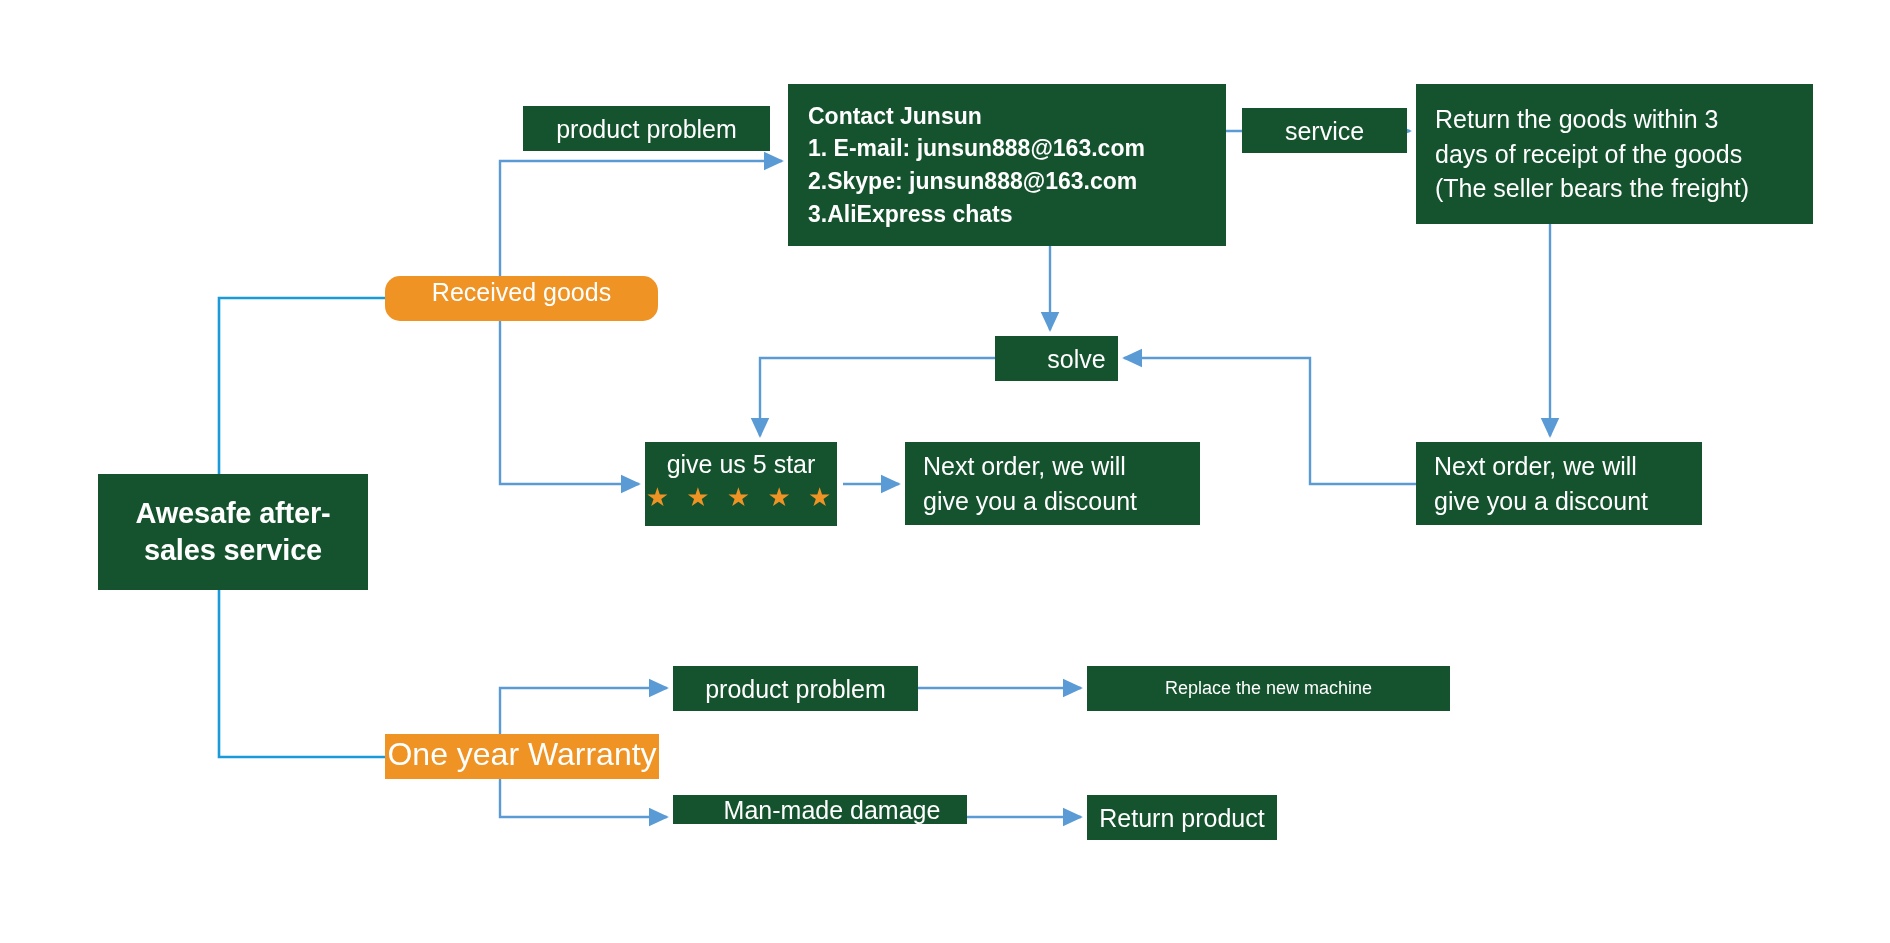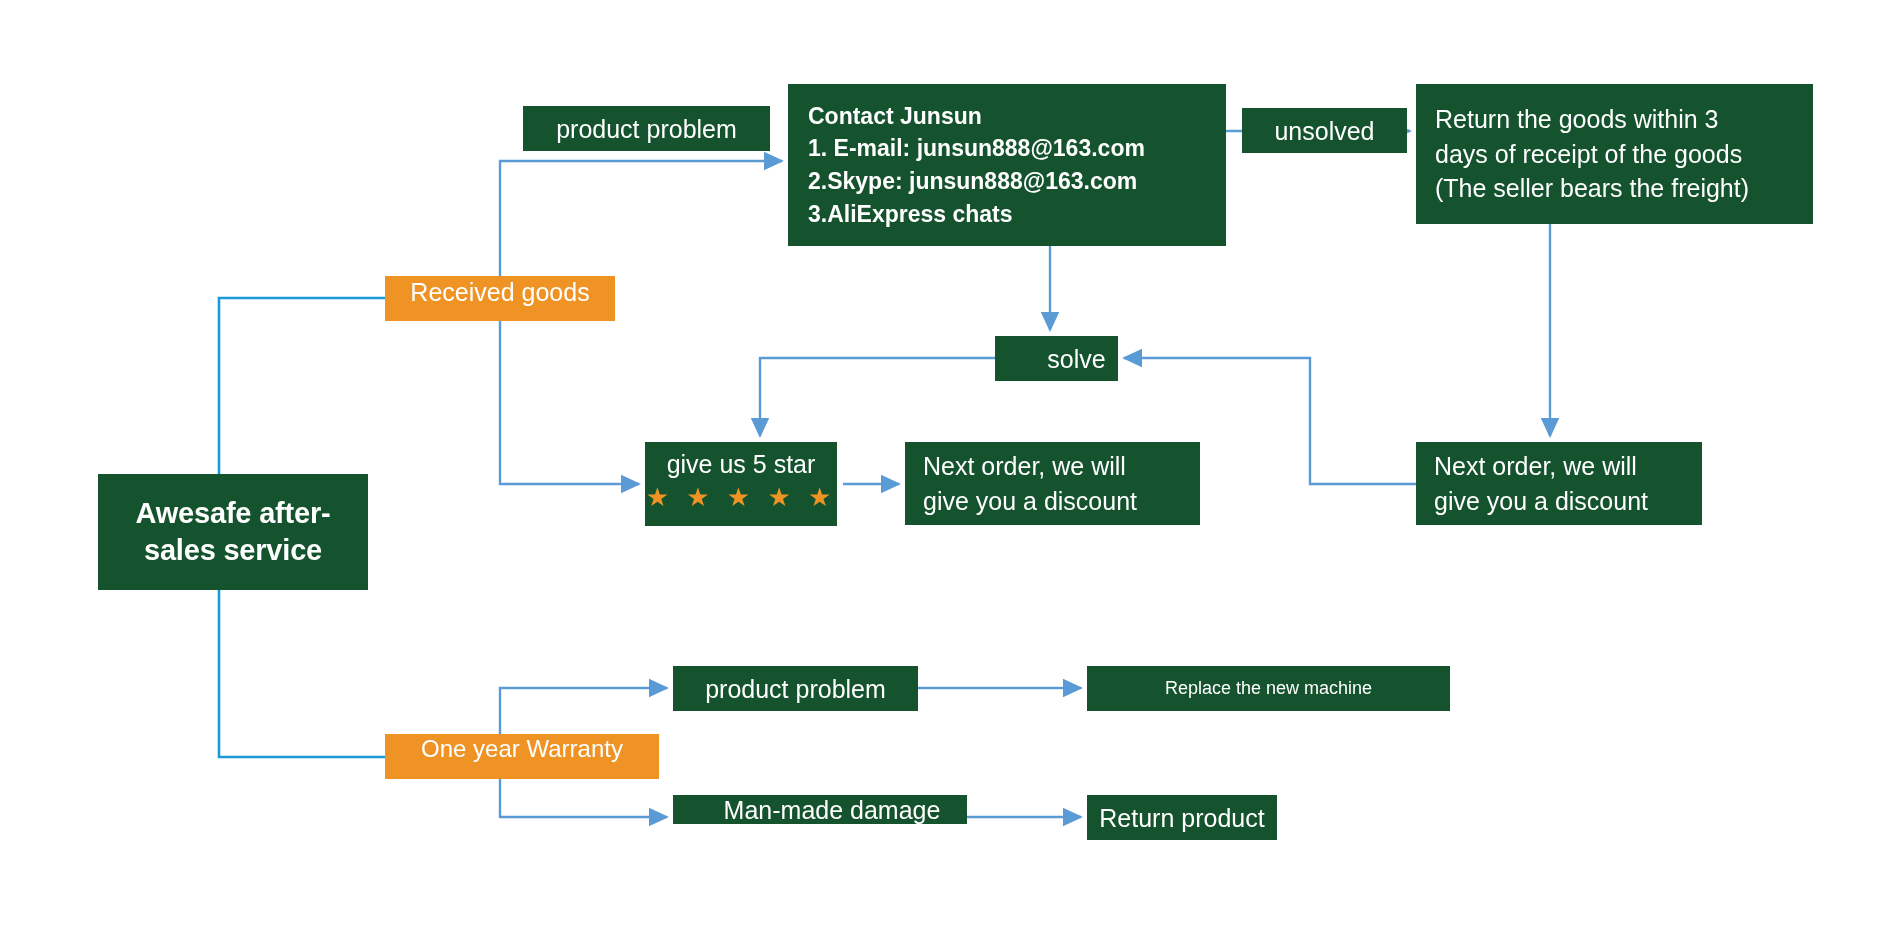--- a/index.html
+++ b/index.html
@@ -37,26 +37,26 @@
   .node.orange { background: #ef9325; }
   .node.left-text { align-items: flex-start; }
 
   
   #n-root {
     left: 98px; top: 474px; width: 270px; height: 116px;
     font-size: 29px; font-weight: bold; text-align: center;
     letter-spacing: -0.2px;
   }
   #n-received {
-    left: 385px; top: 276px; width: 230px; height: 45px;
-    font-size: 25px; justify-content: flex-start;
+    left: 385px; top: 276px; width: 273px; height: 45px;
+    font-size: 25px; justify-content: flex-start; border-radius: 15px;
   }
   #n-warranty {
     left: 385px; top: 734px; width: 274px; height: 45px;
-    font-size: 24px; padding-left: 0; justify-content: flex-start;
+    font-size: 32px; padding-left: 0; justify-content: flex-start;
   }
   #n-prodprob-top {
     left: 523px; top: 106px; width: 247px; height: 45px;
     font-size: 25px;
   }
   #n-contact {
     left: 788px; top: 84px; width: 438px; height: 162px;
     font-size: 23px; font-weight: bold;
     align-items: flex-start; padding-left: 20px; text-align: left;
     line-height: 1.42;
@@ -166,21 +166,21 @@
 
   <div class="node blue" id="n-prodprob-top">product problem</div>
 
   <div class="node blue left-text" id="n-contact">
     <div>Contact Junsun</div>
     <div>1. E-mail:  junsun888@163.com</div>
     <div>2.Skype:  junsun888@163.com</div>
     <div>3.AliExpress chats</div>
   </div>
 
-  <div class="node blue" id="n-unsolved">unsolved</div>
+  <div class="node blue" id="n-unsolved">service</div>
 
   <div class="node blue left-text" id="n-return">Return the goods within 3
 days of receipt of the goods
 (The seller bears the freight)</div>
 
   <div class="node blue" id="n-solve">solve</div>
 
   <div class="node blue" id="n-5star">
     <div>give us 5 star</div>
     <div class="stars">★ ★ ★ ★ ★</div>

